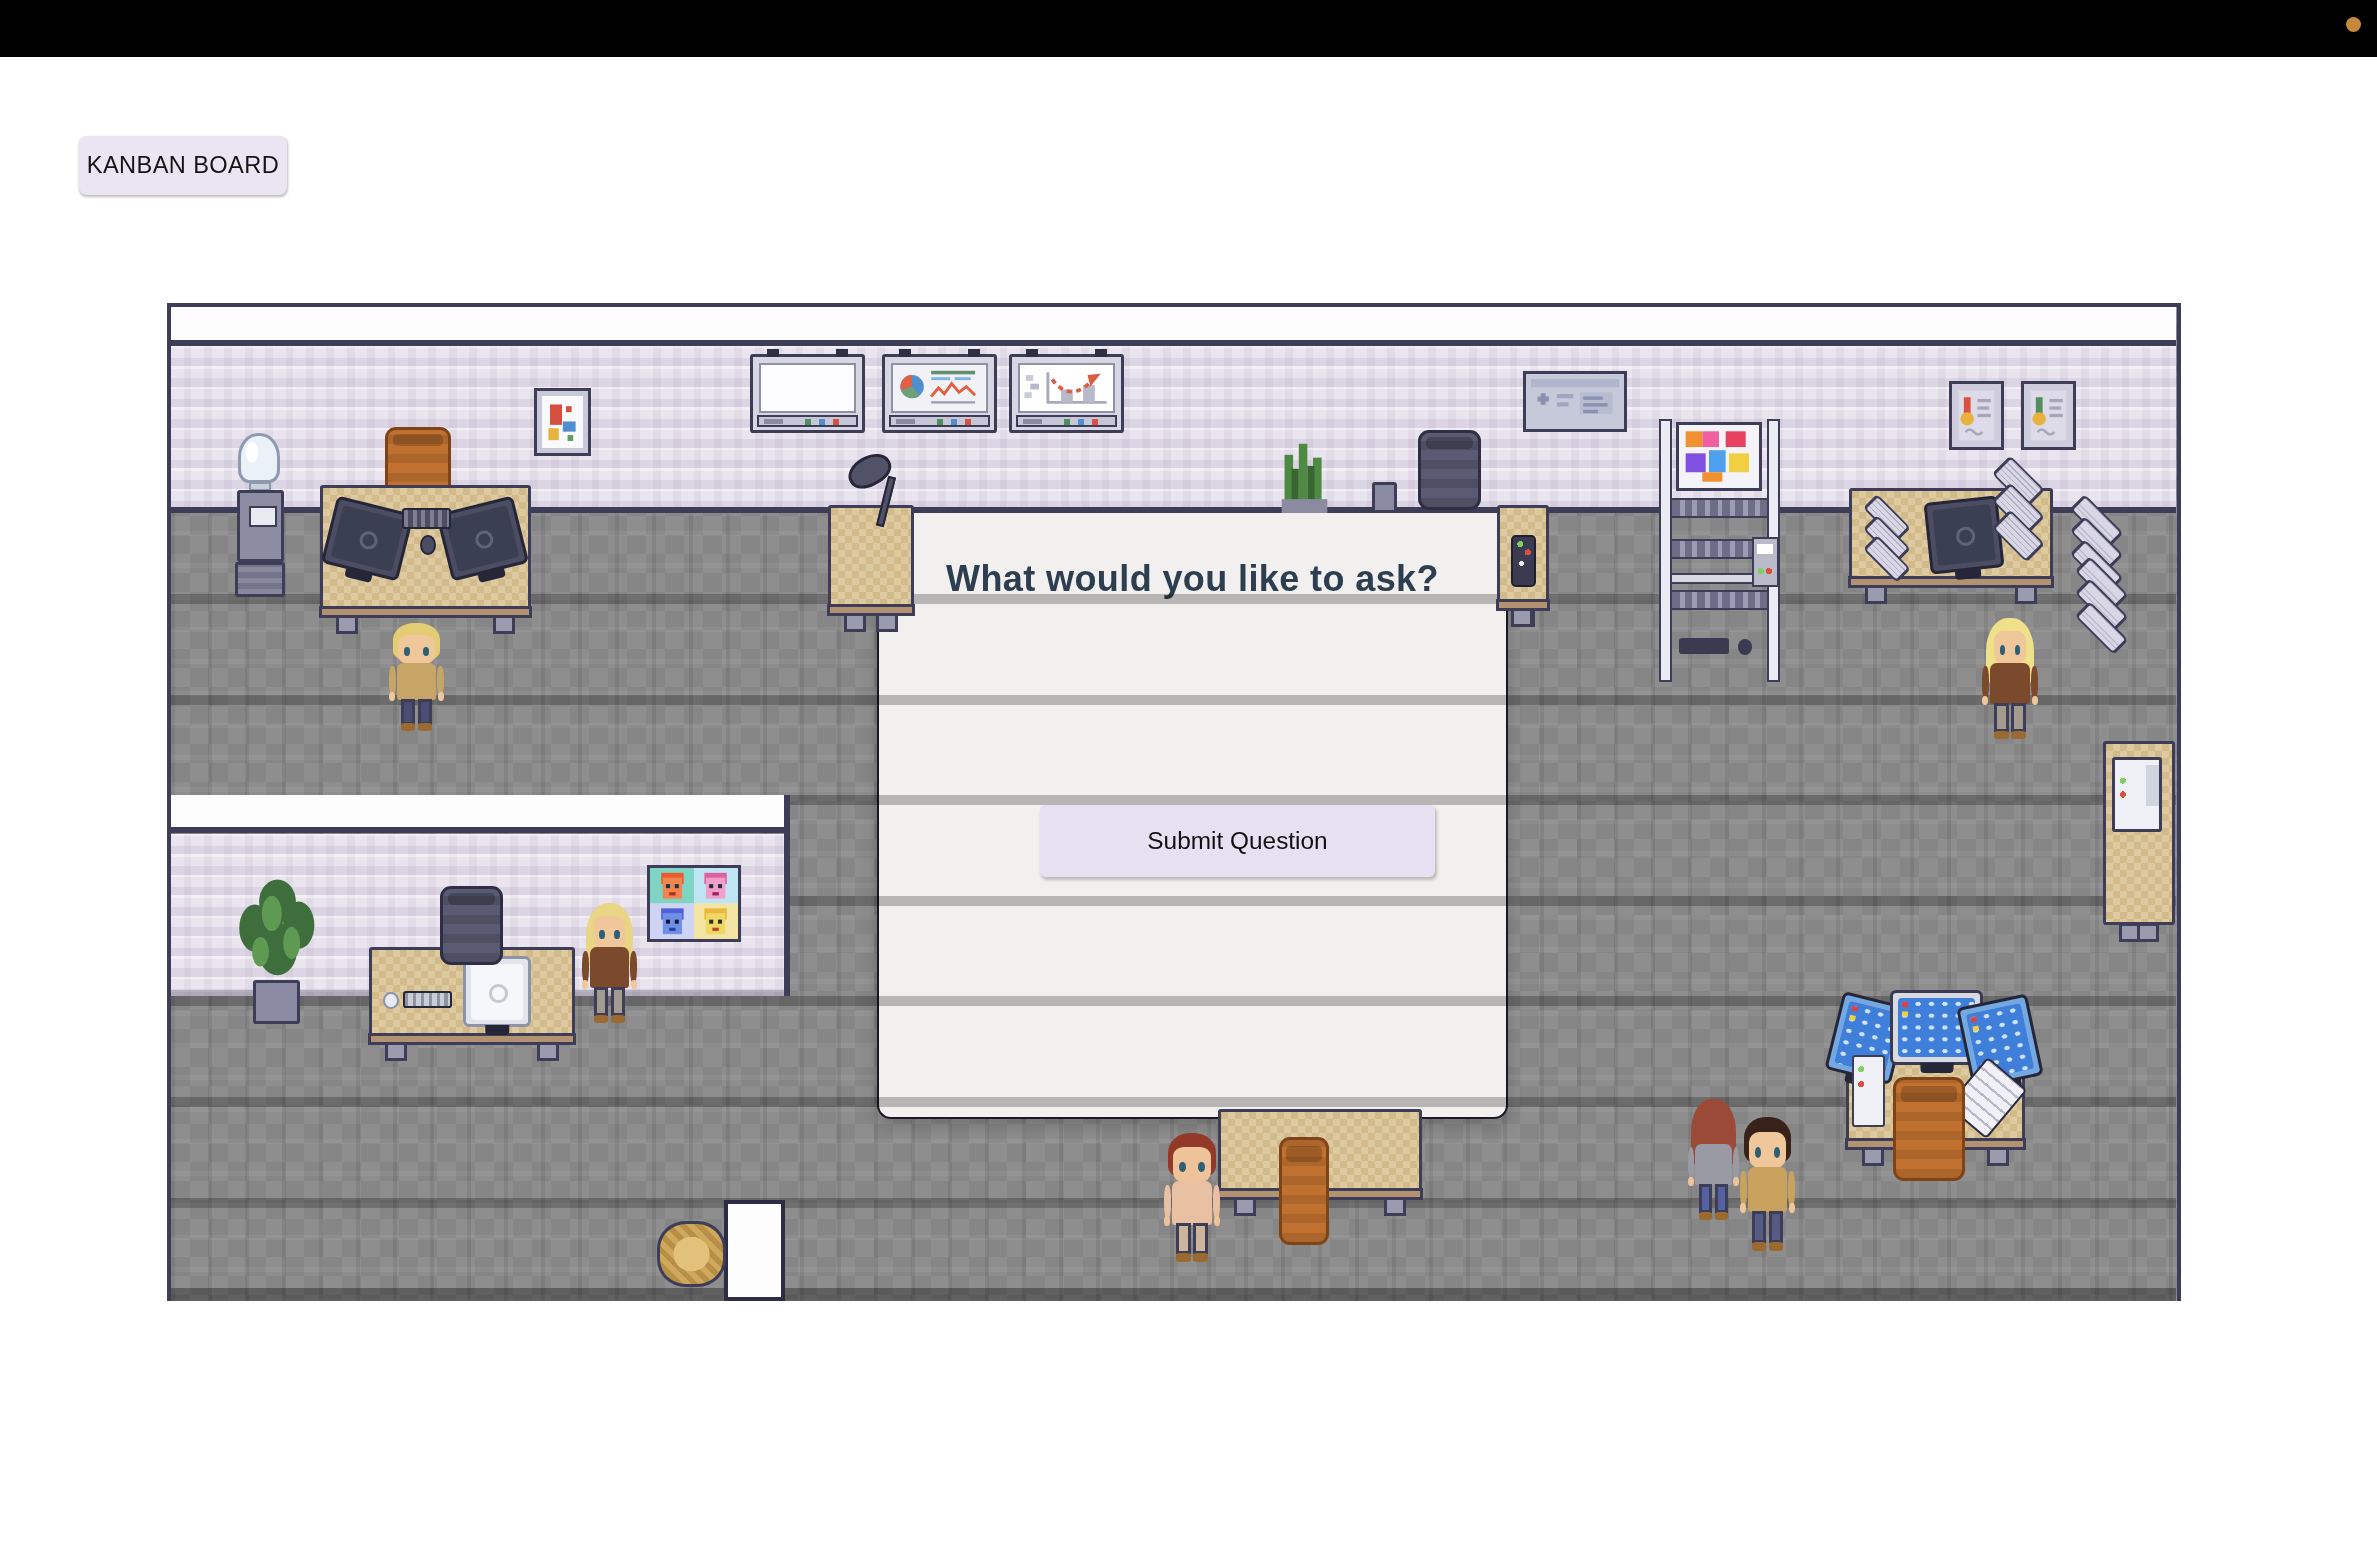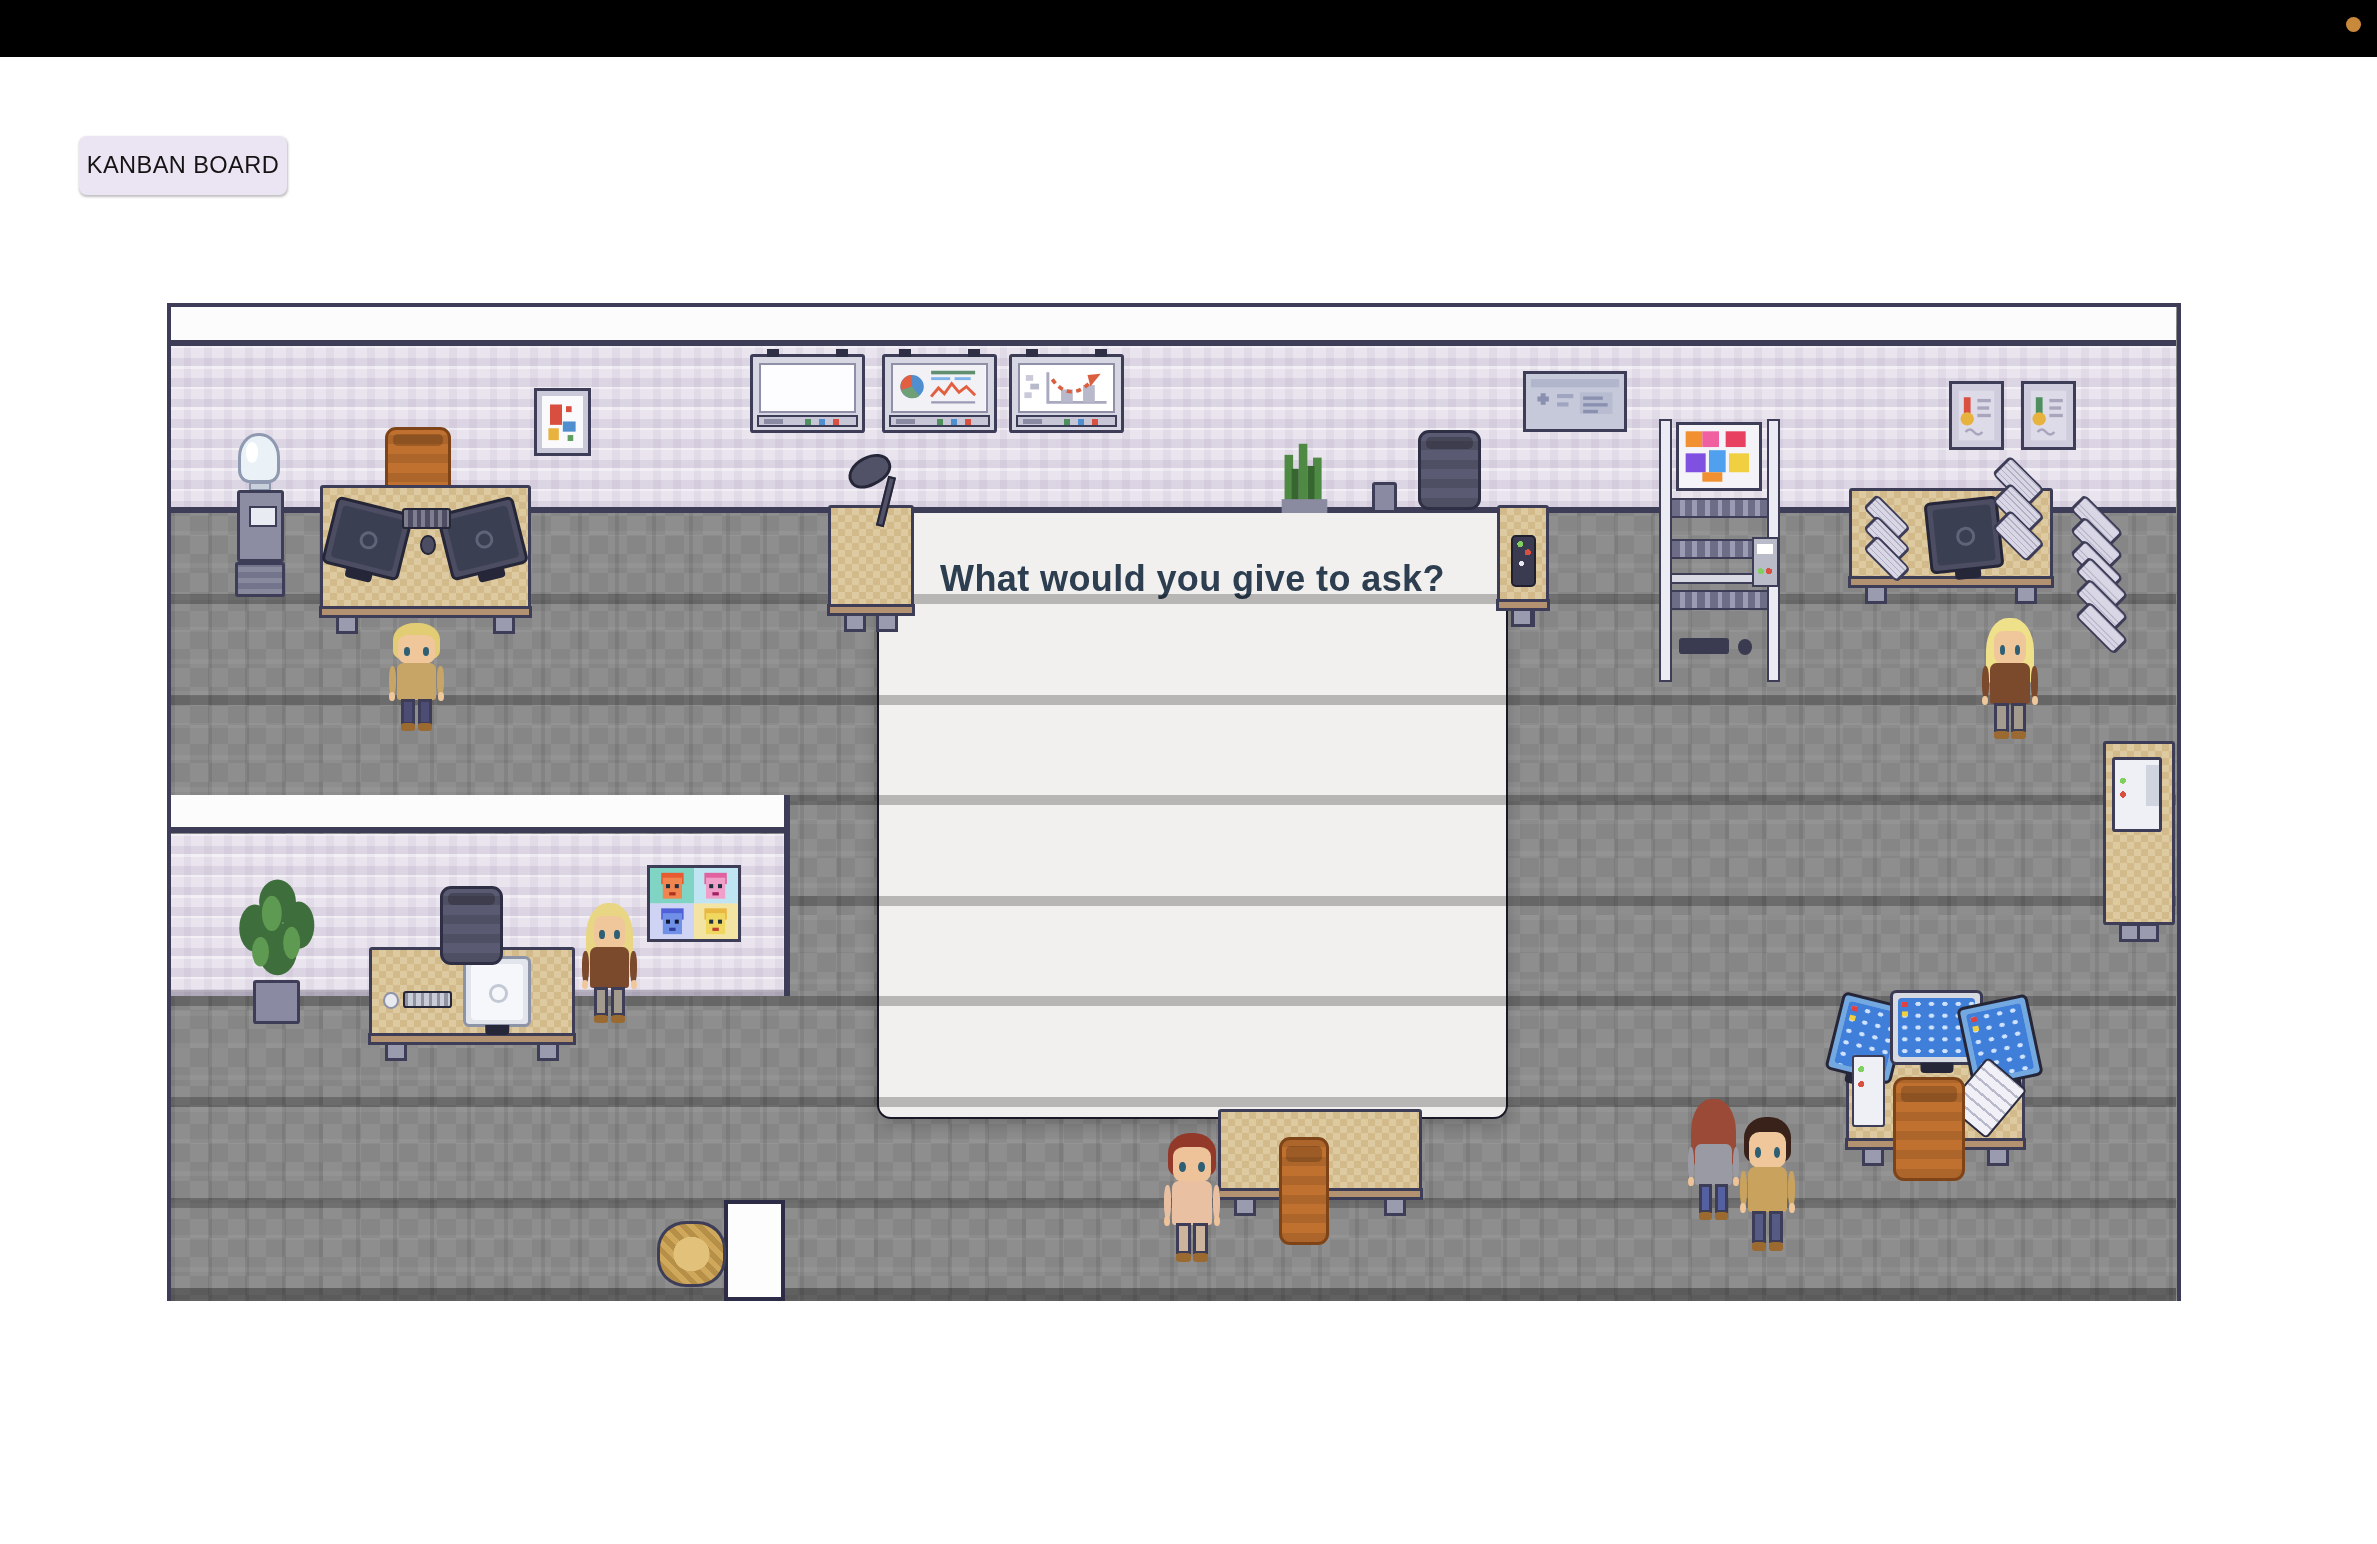--- a/index.html
+++ b/index.html
@@ -567,15 +567,16 @@
       <b class="arm l"></b>
       <b class="arm r"></b>
       <b class="leg l"></b>
       <b class="leg r"></b>
       <b class="shoe l"></b>
       <b class="shoe r"></b>
     </div>
   </div>
 
 <div id="modal">
-  <h1 class="m-title">What would you give to ask?</h1>
+  <h1 class="m-title">What would you like to ask?</h1>
+  <button class="m-btn">Submit Question</button>
 </div>
 
 
 </body></html>

